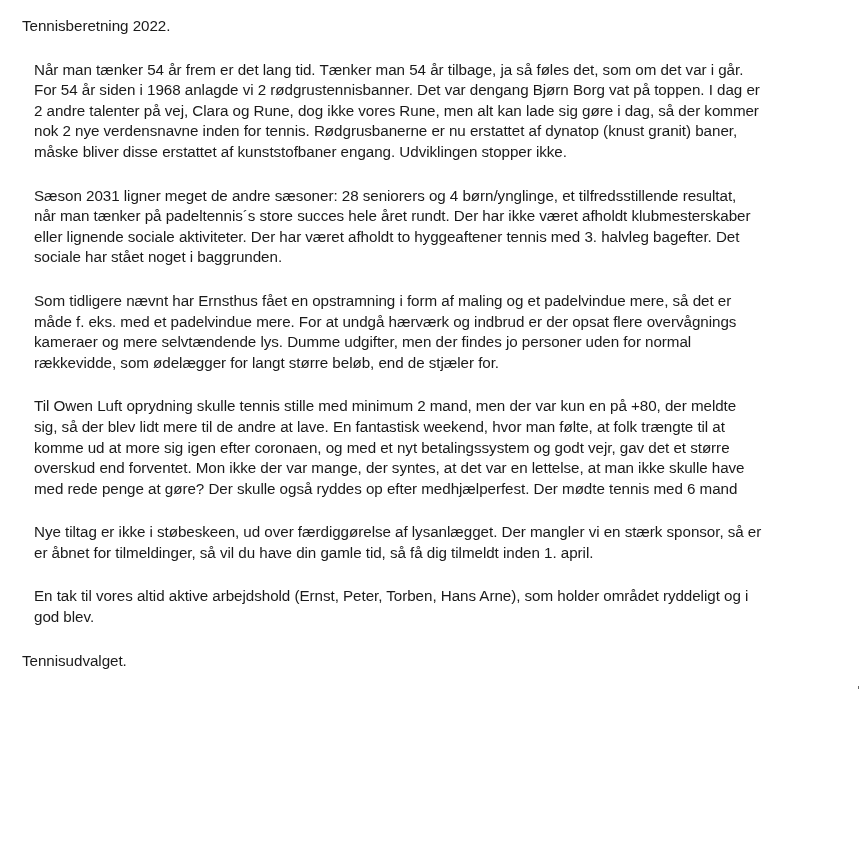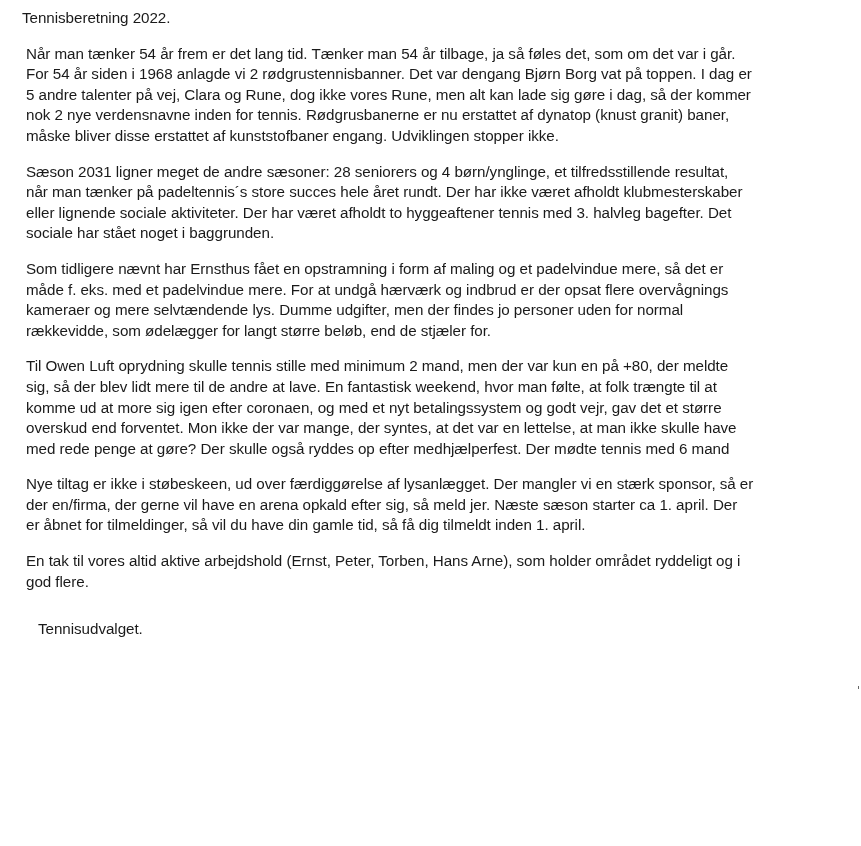--- a/index.html
+++ b/index.html
@@ -19,56 +19,56 @@
       top: 0;
       width: 830px;
       color: #1a1a1a;
       font-family: "Liberation Sans", sans-serif;
       font-size: 15.2px;
       line-height: 20.6px;
       letter-spacing: -0.05px;
     }
     .title {
       margin: 0;
-      padding-top: 8px;
+      padding-top: 16px;
       font-weight: normal;
       font-size: 15.2px;
       line-height: 20.6px;
     }
     .para {
-      margin: 4px;
+      margin: 12px;
       padding-top: 11px;
     }
     .line {
       display: block;
       white-space: nowrap;
     }
     .signature {
-      margin: 16px;
+      margin: 0;
       padding-top: 11px;
     }
     .artifact {
       position: absolute;
       left: 858px;
       top: 686px;
       width: 1px;
       height: 3px;
       background: #666;
     }
   </style>
 </head>
 <body>
 
 <div class="page">
   <p class="title">Tennisberetning 2022.</p>
   <div id="paragraphs">
       <p class="para">
         <span class="line">Når man tænker 54 år frem er det lang tid.  Tænker man 54 år tilbage, ja så føles det, som om det var i går.</span>
         <span class="line">For 54 år siden i 1968 anlagde vi 2 rødgrustennisbanner. Det var dengang Bjørn Borg vat på toppen. I dag er</span>
-        <span class="line">5 andre talenter på vej, Clara og Rune, dog ikke vores Rune, men alt kan lade sig gøre i dag, så der kommer</span>
+        <span class="line">2 andre talenter på vej, Clara og Rune, dog ikke vores Rune, men alt kan lade sig gøre i dag, så der kommer</span>
         <span class="line">nok 2 nye verdensnavne inden for tennis. Rødgrusbanerne er nu erstattet af dynatop (knust granit) baner,</span>
         <span class="line">måske bliver disse erstattet af kunststofbaner engang. Udviklingen stopper ikke.</span>
       </p>
       <p class="para">
         <span class="line">Sæson 2031 ligner meget de andre sæsoner: 28 seniorers og 4 børn/ynglinge, et tilfredsstillende resultat,</span>
         <span class="line">når man tænker på padeltennis´s store succes hele året rundt. Der har ikke været afholdt klubmesterskaber</span>
         <span class="line">eller lignende sociale aktiviteter. Der har været afholdt to hyggeaftener tennis med 3. halvleg bagefter. Det</span>
         <span class="line">sociale har stået noget i baggrunden.</span>
       </p>
       <p class="para">
@@ -79,23 +79,22 @@
       </p>
       <p class="para">
         <span class="line">Til Owen Luft oprydning skulle tennis stille med minimum 2 mand, men der var kun en på +80, der meldte</span>
         <span class="line">sig, så der blev lidt mere til de andre at lave. En fantastisk weekend, hvor man følte, at folk trængte til at</span>
         <span class="line">komme ud at more sig igen efter coronaen, og med et nyt betalingssystem og godt vejr, gav det et større</span>
         <span class="line">overskud end forventet. Mon ikke der var mange, der syntes,  at det var en lettelse, at man ikke skulle have</span>
         <span class="line">med rede penge at gøre? Der skulle også ryddes op efter medhjælperfest. Der mødte tennis med 6 mand</span>
       </p>
       <p class="para">
         <span class="line">Nye tiltag er ikke i støbeskeen, ud over færdiggørelse af lysanlægget. Der mangler vi en stærk sponsor, så er</span>
-        <span class="line">der en/firma, der gerne vil have en arena opkald efter sig, så meld jer. Næste sæson starter ca 1. april. Der</span>
         <span class="line">er åbnet for tilmeldinger, så vil du have din gamle tid, så få dig tilmeldt inden 1. april.</span>
       </p>
       <p class="para">
         <span class="line">En tak til vores altid aktive arbejdshold (Ernst, Peter, Torben, Hans Arne), som holder området ryddeligt og i</span>
-        <span class="line">god flere.</span>
+        <span class="line">god blev.</span>
       </p>
     </div>
   <p class="signature">Tennisudvalget.</p>
 </div>
 <div class="artifact"></div>
 
 </body></html>

